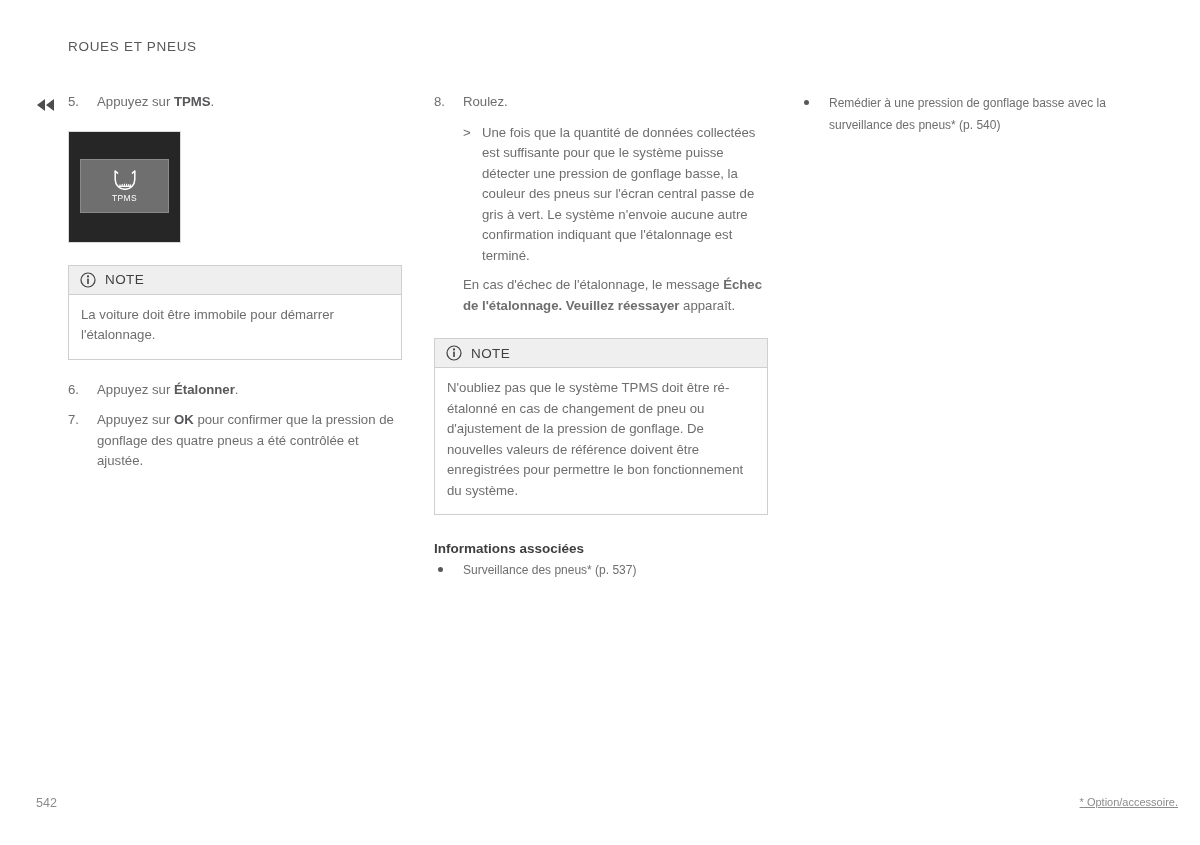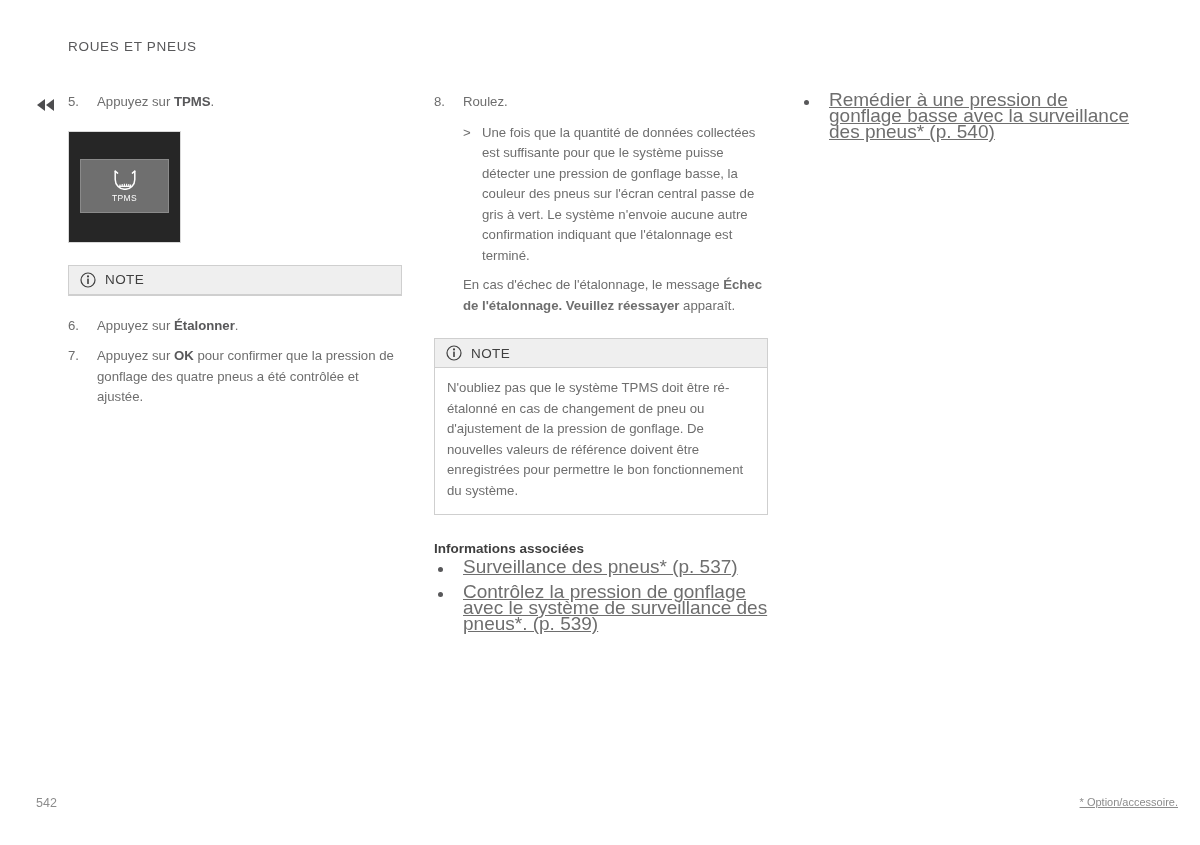--- a/index.html
+++ b/index.html
@@ -166,25 +166,24 @@
   .related-title {
     font-size: 13.5px;
     font-weight: 700;
     color: #3f3f3f;
     margin: 26px 0 3px 0;
   }
   .bullet-list { margin: 0; padding: 0; list-style: none; }
   .bullet-item {
     position: relative;
     padding-left: 29px;
-    font-size: 19px;
-    line-height: 16px;
+    font-size: 12px;
+    line-height: 22px;
     margin-bottom: 9px;
     color: #6e6e6e;
-    text-decoration: underline;
   }
   .bullet-item::before {
     content: "";
     position: absolute;
     left: 4px;
     top: 8px;
     width: 5px;
     height: 5px;
     border-radius: 50%;
     background: #58585a;
@@ -243,20 +242,23 @@
 
     <div class="note">
       <div class="note-header">
         <svg class="note-icon" viewBox="0 0 16 16" aria-hidden="true">
           <circle cx="8" cy="8" r="7" fill="none" stroke="#3f3f3f" stroke-width="1.2"></circle>
           <circle cx="8" cy="4.4" r="1.05" fill="#3f3f3f"></circle>
           <rect x="7.2" y="6.5" width="1.6" height="5.6" rx="0.5" fill="#3f3f3f"></rect>
         </svg>
         <span class="note-title">NOTE</span>
       </div>
+      <div class="note-body">
+        <p>La voiture doit être immobile pour démarrer l'étalonnage.</p>
+      </div>
     </div>
 
     <div class="step" style="margin-top:20px;">
       <span class="num">6.</span>
       <span>Appuyez sur </span><b>Étalonner</b><span>.</span>
     </div>
 
     <div class="step">
       <span class="num">7.</span>
       <span>Appuyez sur </span><b>OK</b><span> pour confirmer que la pression de gonflage des quatre pneus a été contrôlée et ajustée.</span>
@@ -293,21 +295,20 @@
         <span class="note-title">NOTE</span>
       </div>
       <div class="note-body">
         <p>N'oubliez pas que le système TPMS doit être ré-étalonné en cas de changement de pneu ou d'ajustement de la pression de gonflage. De nouvelles valeurs de référence doivent être enregistrées pour permettre le bon fonctionnement du système.</p>
       </div>
     </div>
 
     <div class="related-title">Informations associées</div>
     <ul class="bullet-list">
       <li class="bullet-item">Surveillance des pneus* (p. 537)</li>
-      <li class="bullet-item">Contrôlez la pression de gonflage avec le système de surveillance des pneus*. (p. 539)</li>
     </ul>
 
   </div>
 
   <div class="col col-3">
     <ul class="bullet-list">
       <li class="bullet-item">Remédier à une pression de gonflage basse avec la surveillance des pneus* (p. 540)</li>
     </ul>
   </div>
 

